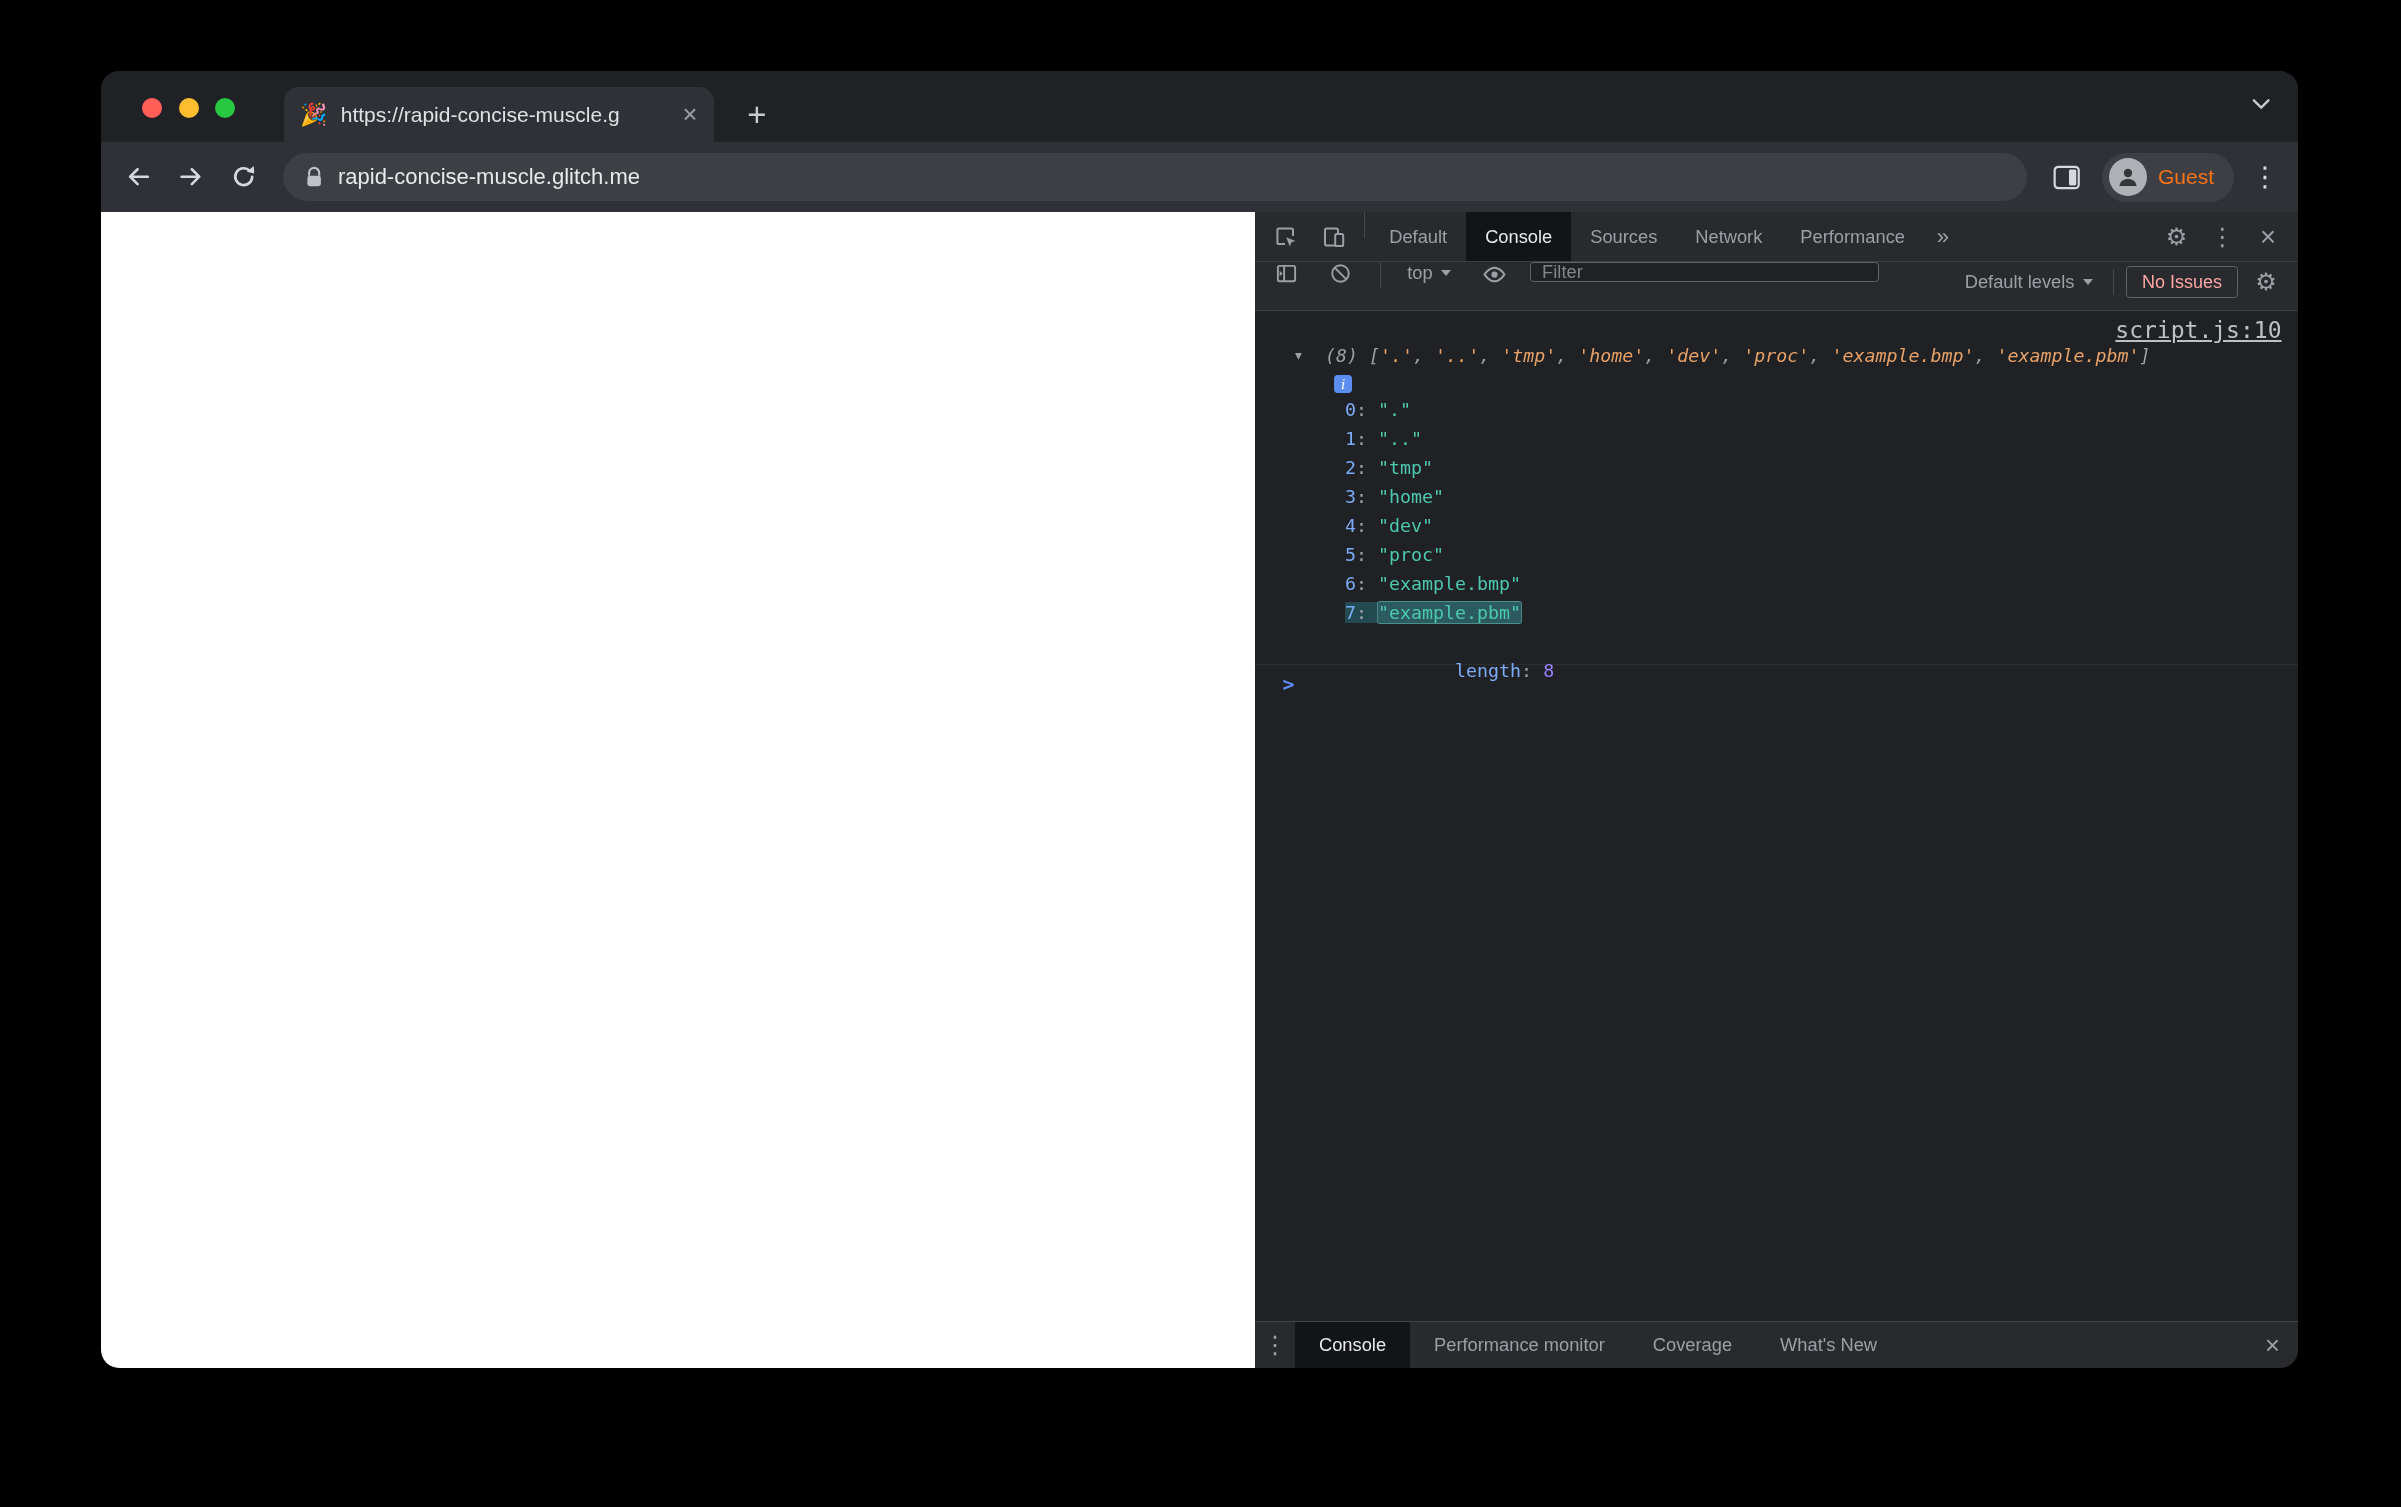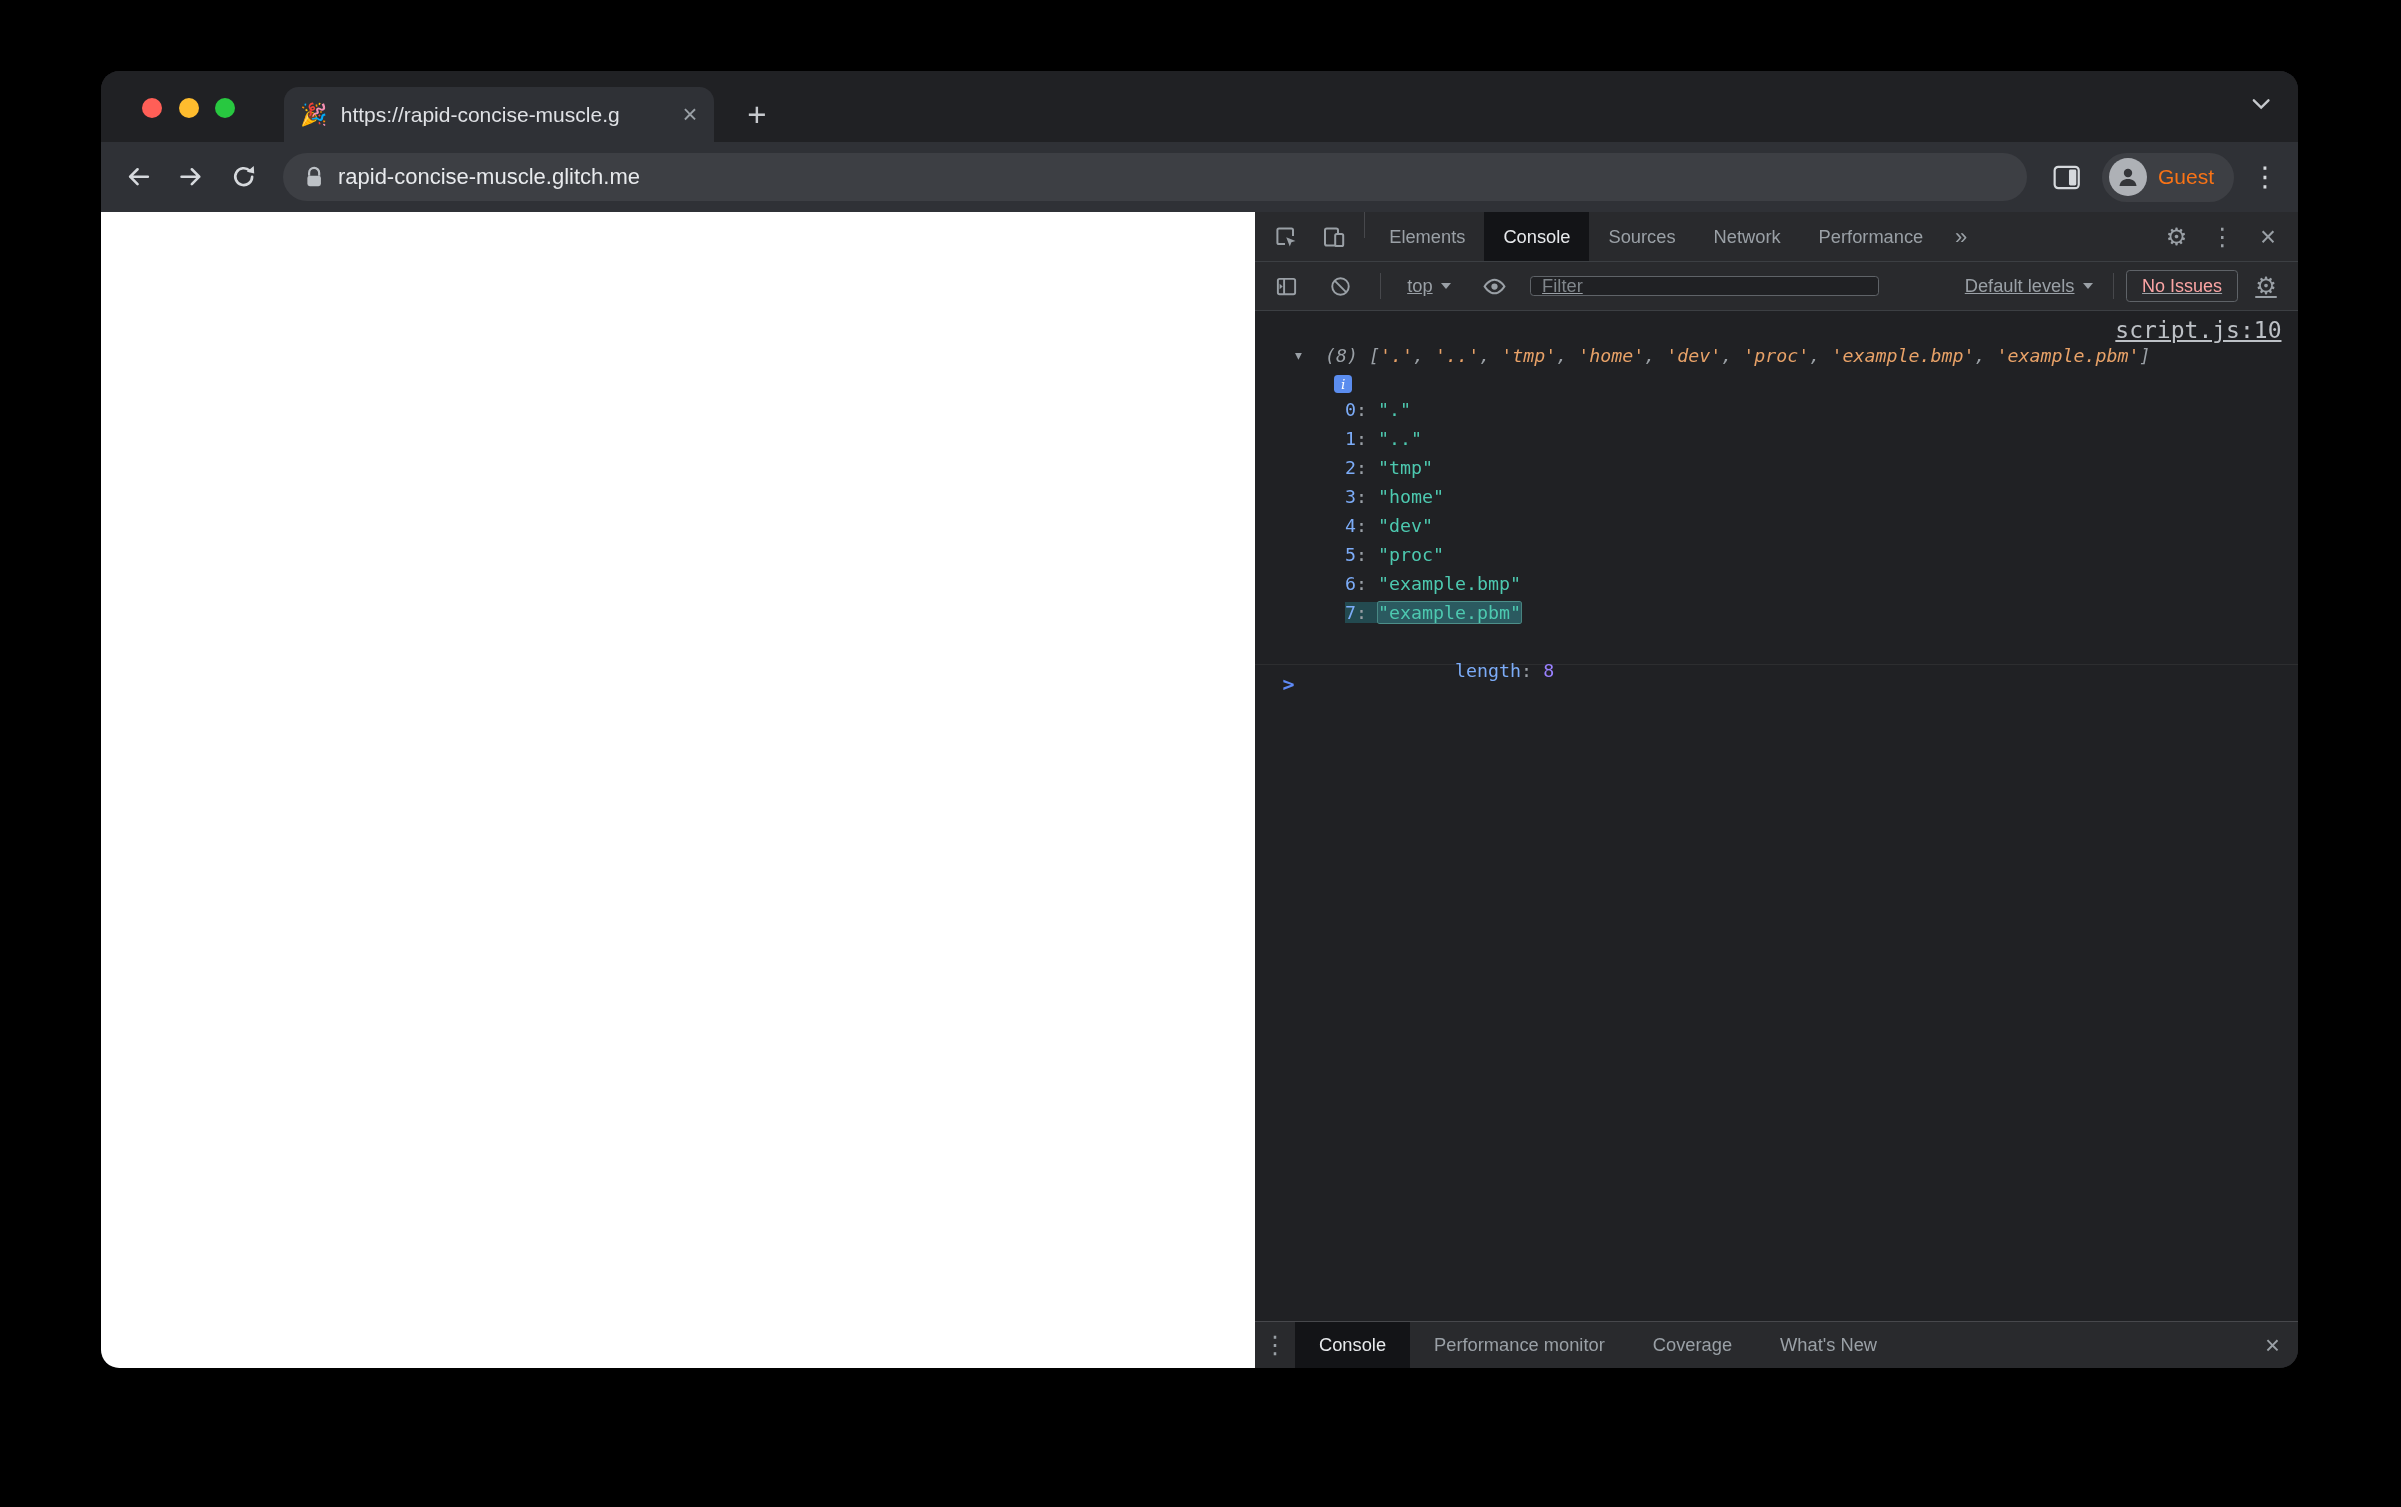--- a/index.html
+++ b/index.html
@@ -90,21 +90,21 @@
   }
   .dt-icon-btn { width: 48px; display: flex; align-items: center; justify-content: center; }
   .dt-tab { padding: 0 19px; display: flex; align-items: center; font-size: 18.3px; color: #9aa0a6; }
   .dt-tab.active { background: #131417; color: #e8eaed; }
   .dt-more { padding: 0 12.8px; display: flex; align-items: center; font-size: 22px; }
   .dt-right { margin-left: auto; display: flex; align-items: center; gap: 3.7px; padding-right: 9.1px; }
   .glyph-btn { width: 42px; height: 100%; display: flex; align-items: center; justify-content: center; font-size: 24px; color: #9aa0a6; }
 
   .dt-toolbar2 {
     flex: 0 0 49px; background: #292a2d; border-bottom: 0.9px solid #3c3f43;
-    display: flex; align-items: center; padding: 0 11px; gap: 14px; text-decoration: underline;
+    display: flex; align-items: flex-start; padding: 0 11px; gap: 14px;
   }
   .vdiv { width: 0.9px; height: 25.6px; background: #47484c; margin: 0 5.5px; }
   .dropdown { display: flex; align-items: center; gap: 8.2px; font-size: 18.3px; color: #9aa0a6; padding: 0 7.3px; }
   .caret { width: 0; height: 0; border-left: 5.5px solid transparent; border-right: 5.5px solid transparent; border-top: 6.4px solid #9aa0a6; }
   .filter-input {
     width: 349px; height: 20px; background: #202124;
     border: 0.9px solid #5f6368; border-radius: 3.7px;
     color: #e8eaed; font-size: 18.3px; padding: 0 11px;
     font-family: "Liberation Sans", sans-serif; outline: none;
   }
@@ -238,21 +238,21 @@
             </svg>
         </div>
         <div class="dt-icon-btn">
           <svg width="24" height="24" viewBox="0 0 24 24">
               <rect x="3" y="3.5" width="13" height="17" rx="1.8" fill="none" stroke="#9aa0a6" stroke-width="2"></rect>
               <rect x="13.2" y="9" width="8" height="12" rx="1.6" fill="#292a2d" stroke="#9aa0a6" stroke-width="2"></rect>
             </svg>
         </div>
         <div class="vdiv"></div>
         <div style="display:flex; align-items:stretch;">
-            <div class="dt-tab">Elements</div>
+            <div class="dt-tab">Default</div>
             <div class="dt-tab active">Console</div>
             <div class="dt-tab">Sources</div>
             <div class="dt-tab">Network</div>
             <div class="dt-tab">Performance</div>
           </div>
         <div class="dt-more">»</div>
         <div class="dt-right">
           <div class="glyph-btn">⚙</div>
           <div class="glyph-btn">⋮</div>
           <div class="glyph-btn" style="font-size:27.4px;">×</div>

